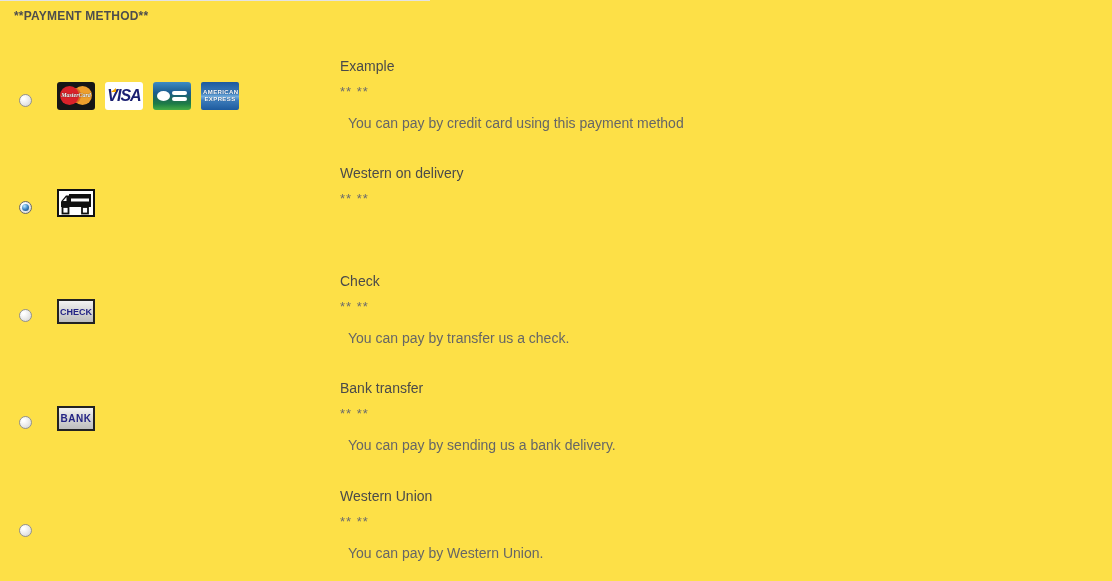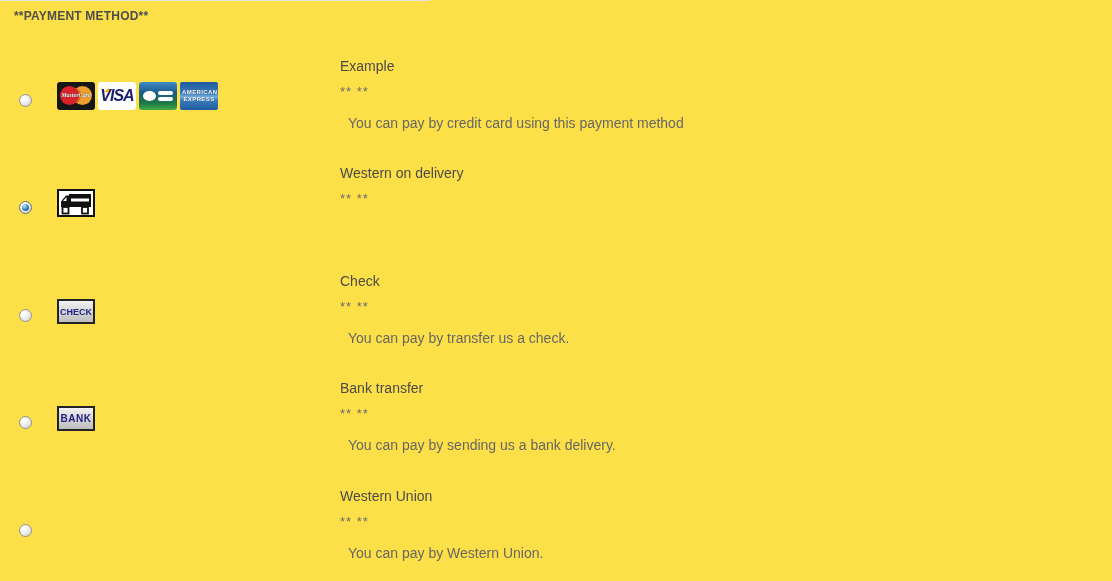--- a/index.html
+++ b/index.html
@@ -16,21 +16,21 @@
 
   
   .radio { position:absolute; left:19px; top:39px; width:13px; height:13px; border-radius:50%;
            border:1px solid #919191; background:radial-gradient(circle at 32% 30%, #ffffff 10%, #e9e9e9 55%, #cfcfcf 100%);
            cursor:pointer; }
   .radio.selected { border-color:#6a6a6a; }
   .radio.selected::after { content:""; position:absolute; left:2px; top:2px; width:7px; height:7px; border-radius:50%;
            background:radial-gradient(circle at 35% 30%, #a8dcf8 8%, #3e86c4 50%, #143f66 100%); }
 
   
-  .icon-slot { position:absolute; left:57px; top:27px; display:flex; gap:3px; align-items:flex-start; }
+  .icon-slot { position:absolute; left:57px; top:27px; display:flex; gap:10px; align-items:flex-start; }
 
   .card { width:38px; height:28px; border-radius:3px; position:relative; overflow:hidden; flex:0 0 auto; }
 
   .mastercard { background:#161616; }
   .mc-orange { position:absolute; right:3px; top:4px; width:19px; height:19px; border-radius:50%; background:#ee9f2d; }
   .mc-red { position:absolute; left:3px; top:4px; width:19px; height:19px; border-radius:50%; background:#d9222a; }
   .mc-overlap { position:absolute; left:13px; top:6px; width:11px; height:15px; border-radius:50%; background:#d96b23; }
   .mc-text { position:absolute; left:0; right:0; top:10px; text-align:center; font-size:6px; font-style:italic; font-weight:bold;
              color:#ffffff; text-shadow:0 0 1px #000; font-family:"Liberation Serif", serif; z-index:2; }
 

